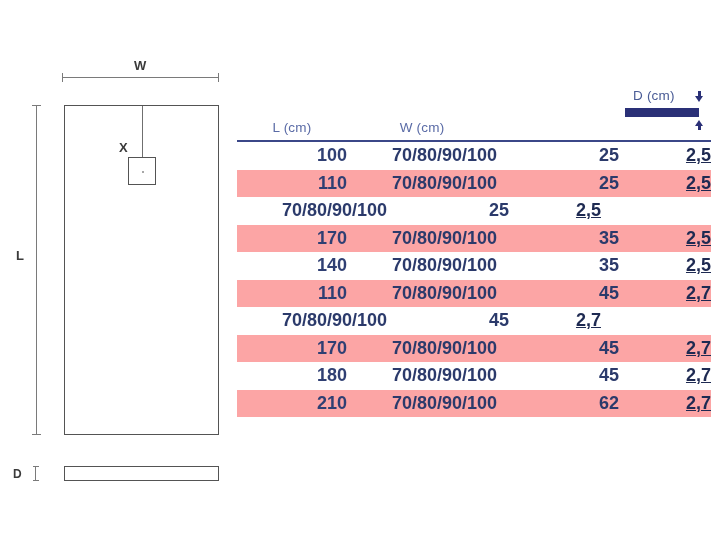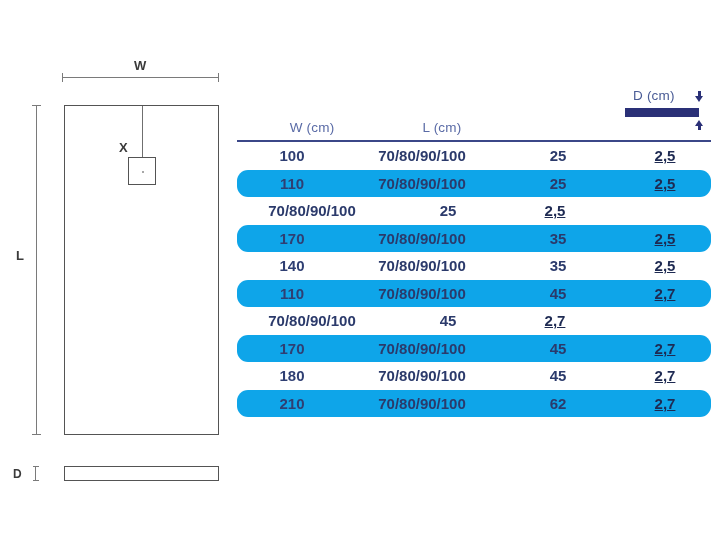--- a/index.html
+++ b/index.html
@@ -294,27 +294,26 @@
     left: 0;
     top: 54px;
     width: 474px;
   }
   .trow {
     display: flex;
     height: 27.5px;
     background: #ffffff;
   }
   .trow.alt {
-    background: #0ea5e9;
-    border-radius: 11px;
+    background: #fca5a5;
   }
   .trow .td {
-    font-size: 15px;
+    font-size: 18px;
     color: #2b3a6b;
-    text-align: center;
+    text-align: right;
     line-height: 27.5px;
     font-weight: 600;
   }
   .trow .td.col-l { color: #2f3f73; }
   .trow .td.col-d { font-weight: 700; color: #1e2a52; text-decoration: underline; }
 </style>
 </head>
 <body>
 
 <div id="page">
@@ -351,22 +350,22 @@
           <span class="head"></span>
       </span>
       <span class="thickness-bar"></span>
       <span class="arrow-up">
         <span class="head"></span>
           <span class="stem"></span>
       </span>
     </div>
 
     <div id="table-header">
+      <div class="th col-l">L (cm)</div>
       <div class="th col-w">W (cm)</div>
-      <div class="th col-l">L (cm)</div>
       <div class="th col-d"></div>
     </div>
 
     <div id="header-rule"></div>
 
     <div id="table-body">
 
       <div class="trow">
         <div class="td col-l">100</div>
         <div class="td col-w">70/80/90/100</div>

